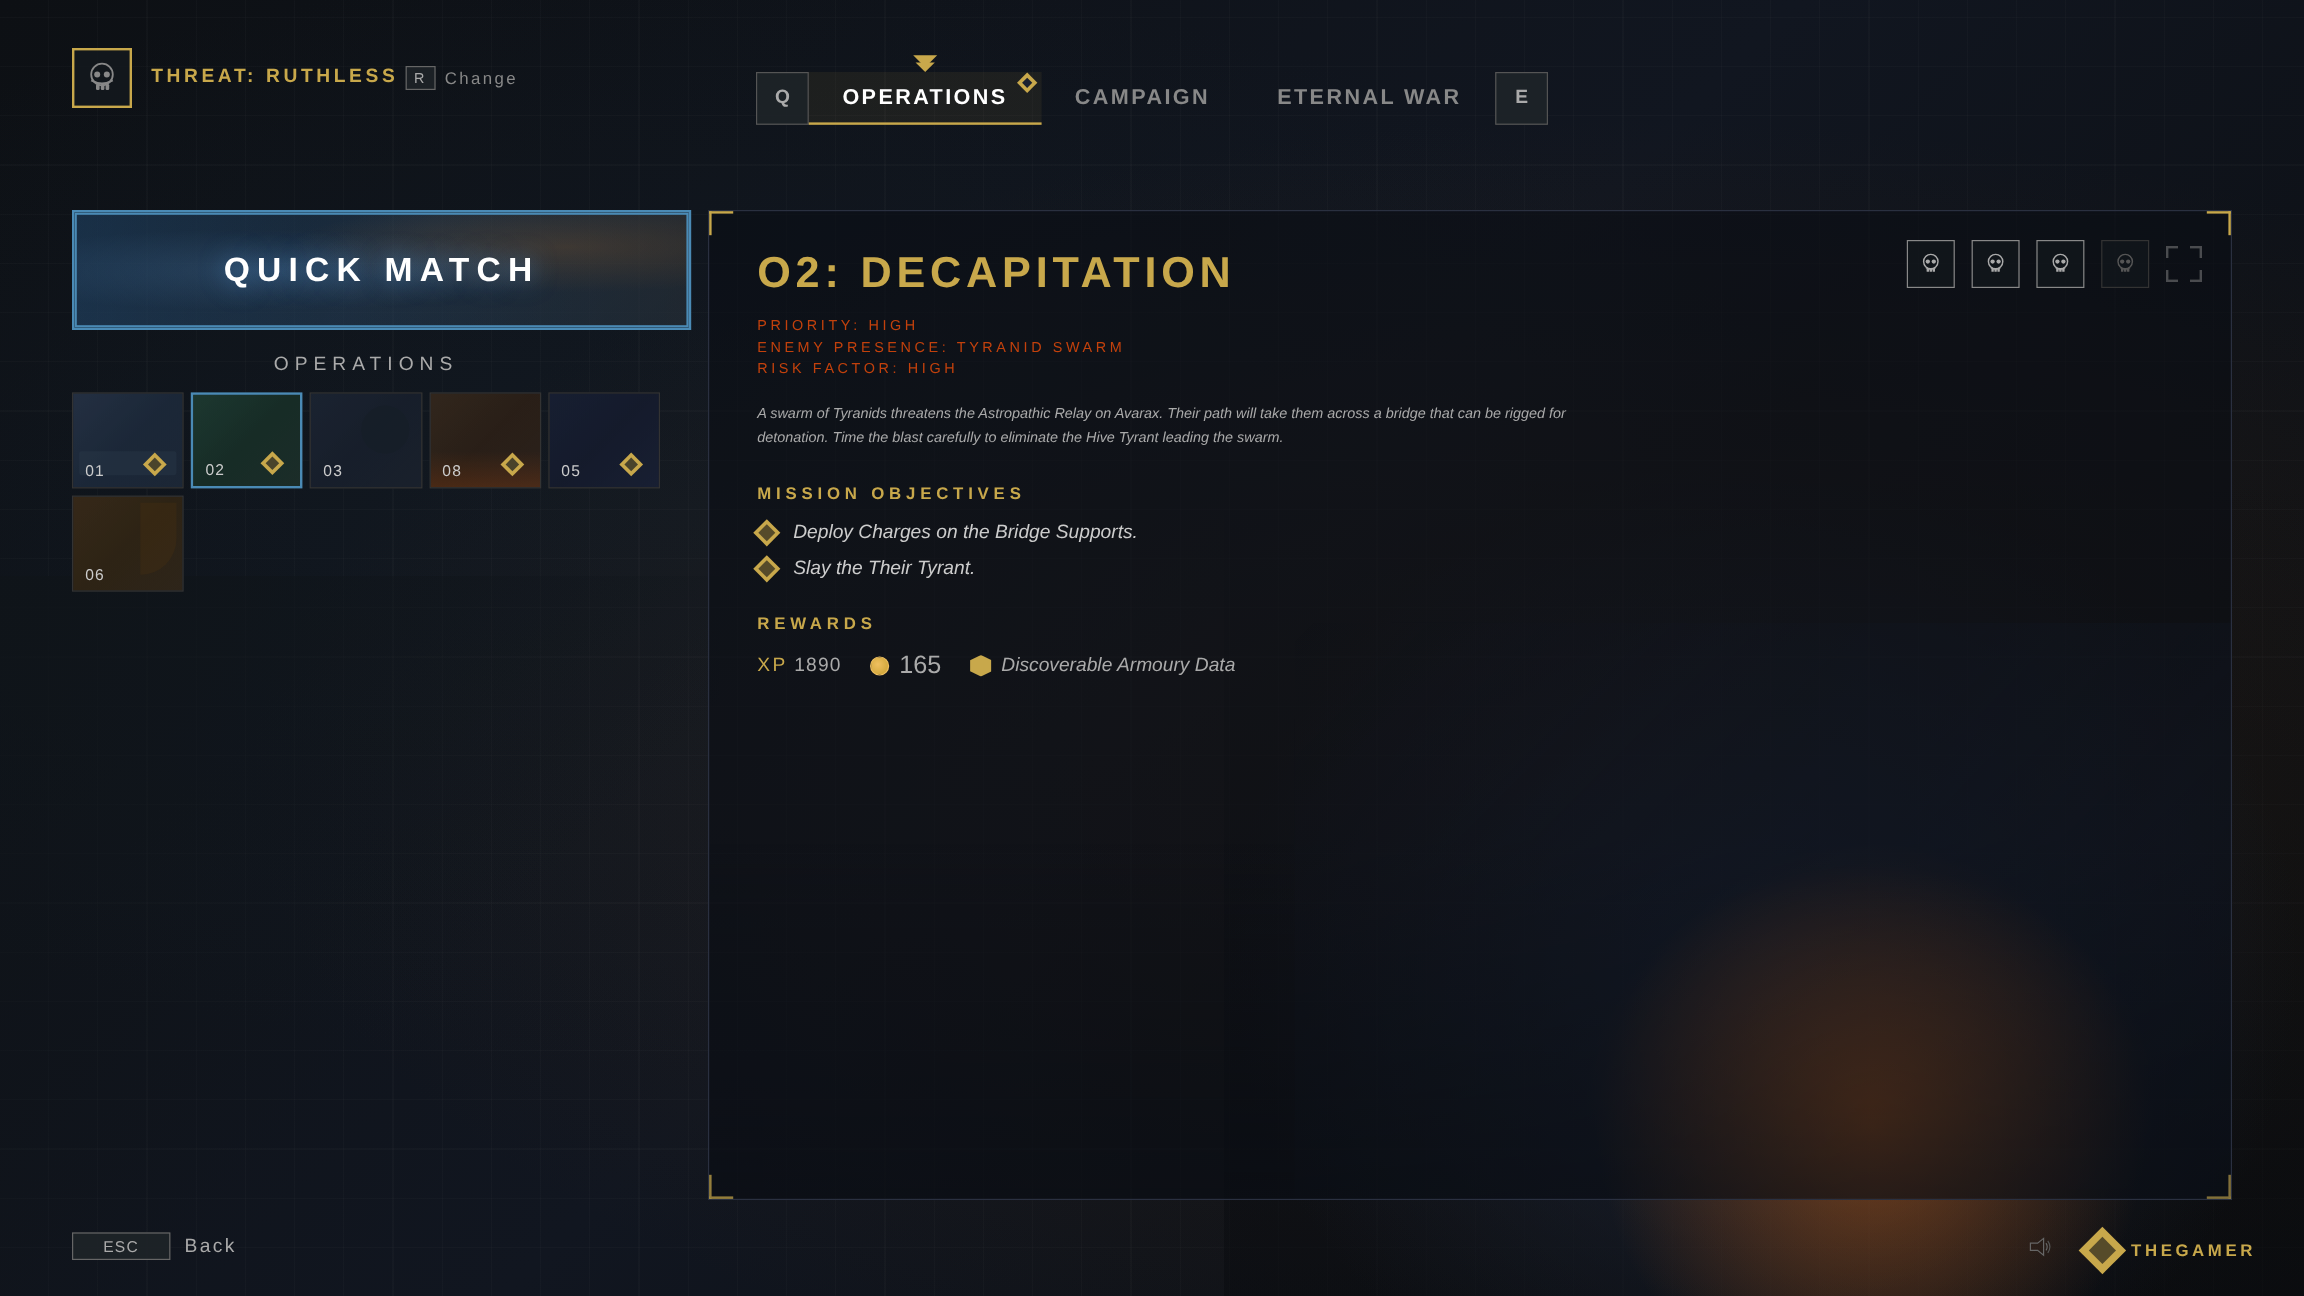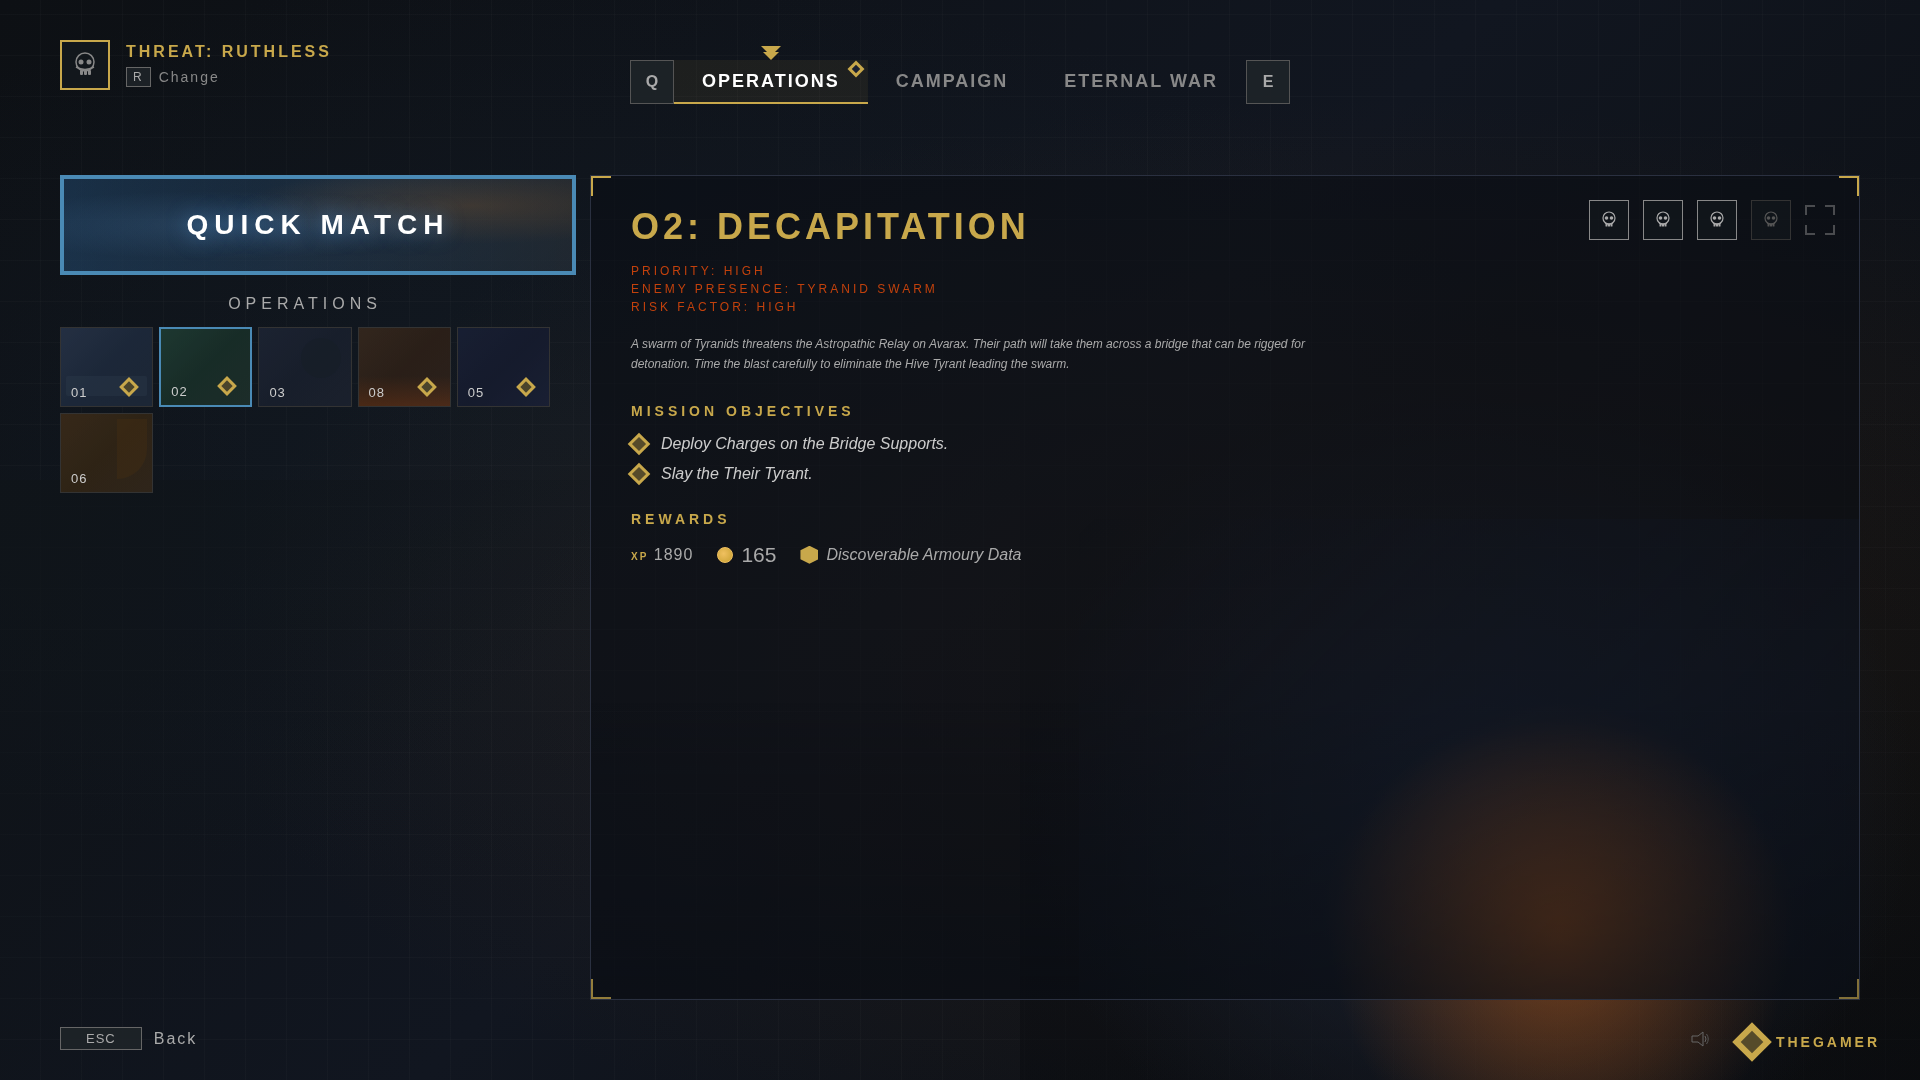--- a/index.html
+++ b/index.html
@@ -119,21 +119,21 @@
       border: 2px solid #c8a84b;
       display: flex;
       align-items: center;
       justify-content: center;
       background: rgba(20,25,30,0.8);
       font-size: 24px;
     }
 
     .threat-text {
       display: flex;
-      flex-direction: column;
+      flex-direction: row;
       gap: 6px;
     }
 
     .threat-label {
       font-size: 16px;
       letter-spacing: 3px;
       color: #aaa;
       text-transform: uppercase;
     }
 
@@ -383,22 +383,22 @@
     }
 
     .xp-reward {
       font-size: 16px;
       color: #aaa;
       letter-spacing: 1px;
     }
 
     .xp-reward .xp-label {
       color: #c8a84b;
-      font-weight: bold;
-      font-size: 10px;
+      font-weight: normal;
+      font-size: 16px;
       letter-spacing: 2px;
     }
 
     .currency-reward {
       display: flex;
       align-items: center;
       gap: 8px;
       font-size: 21px;
       color: #aaa;
     }

